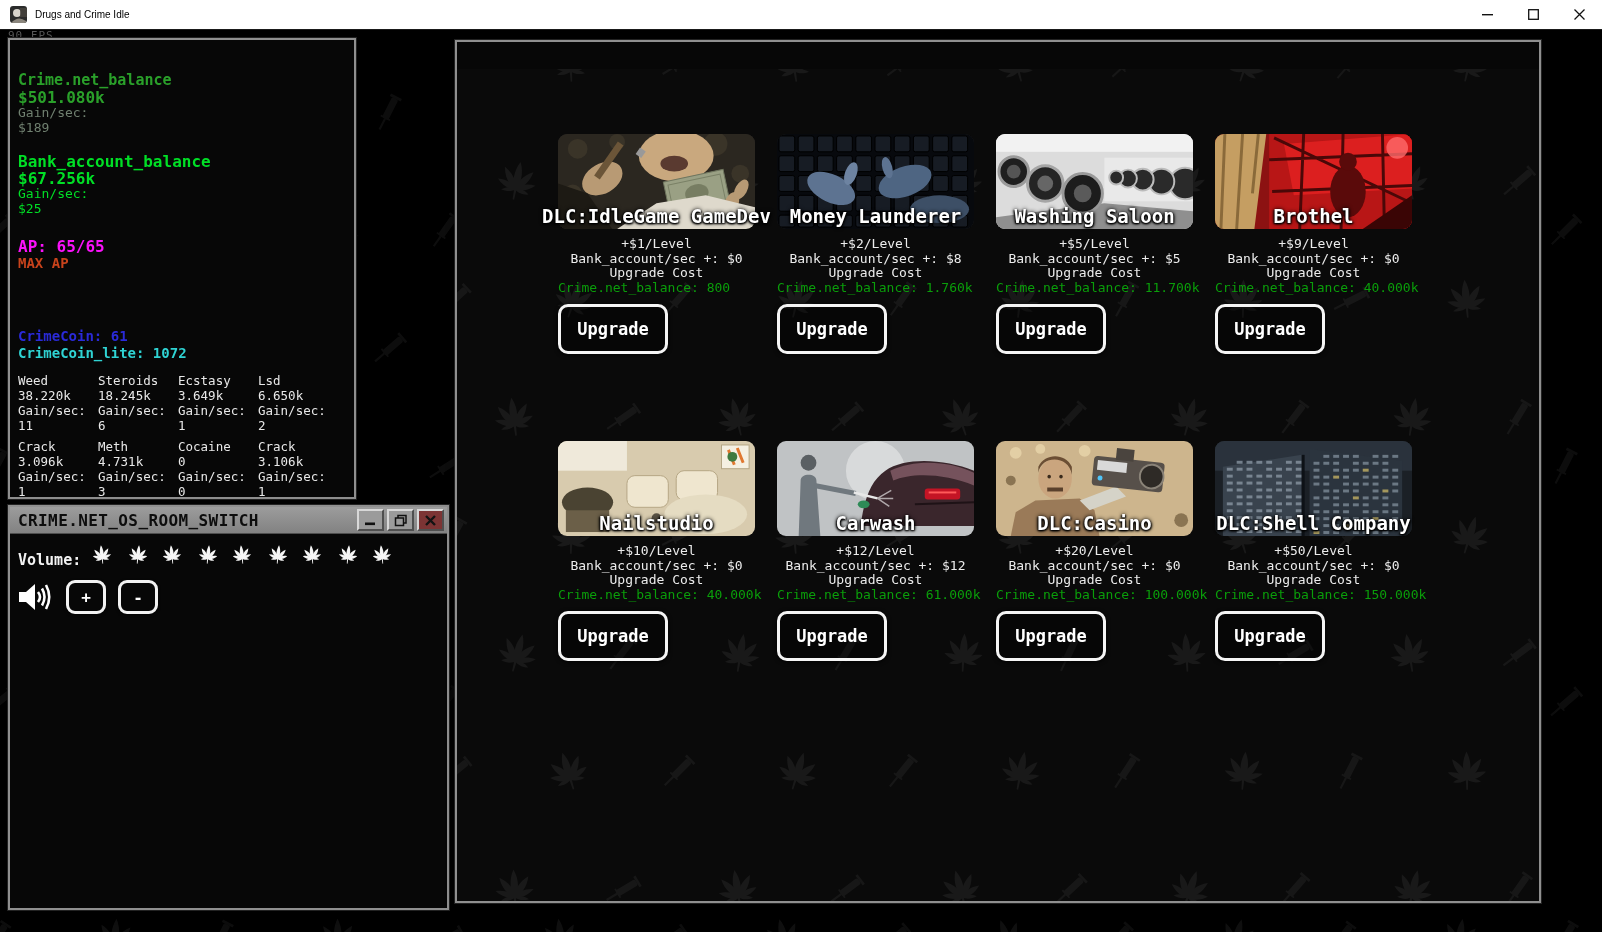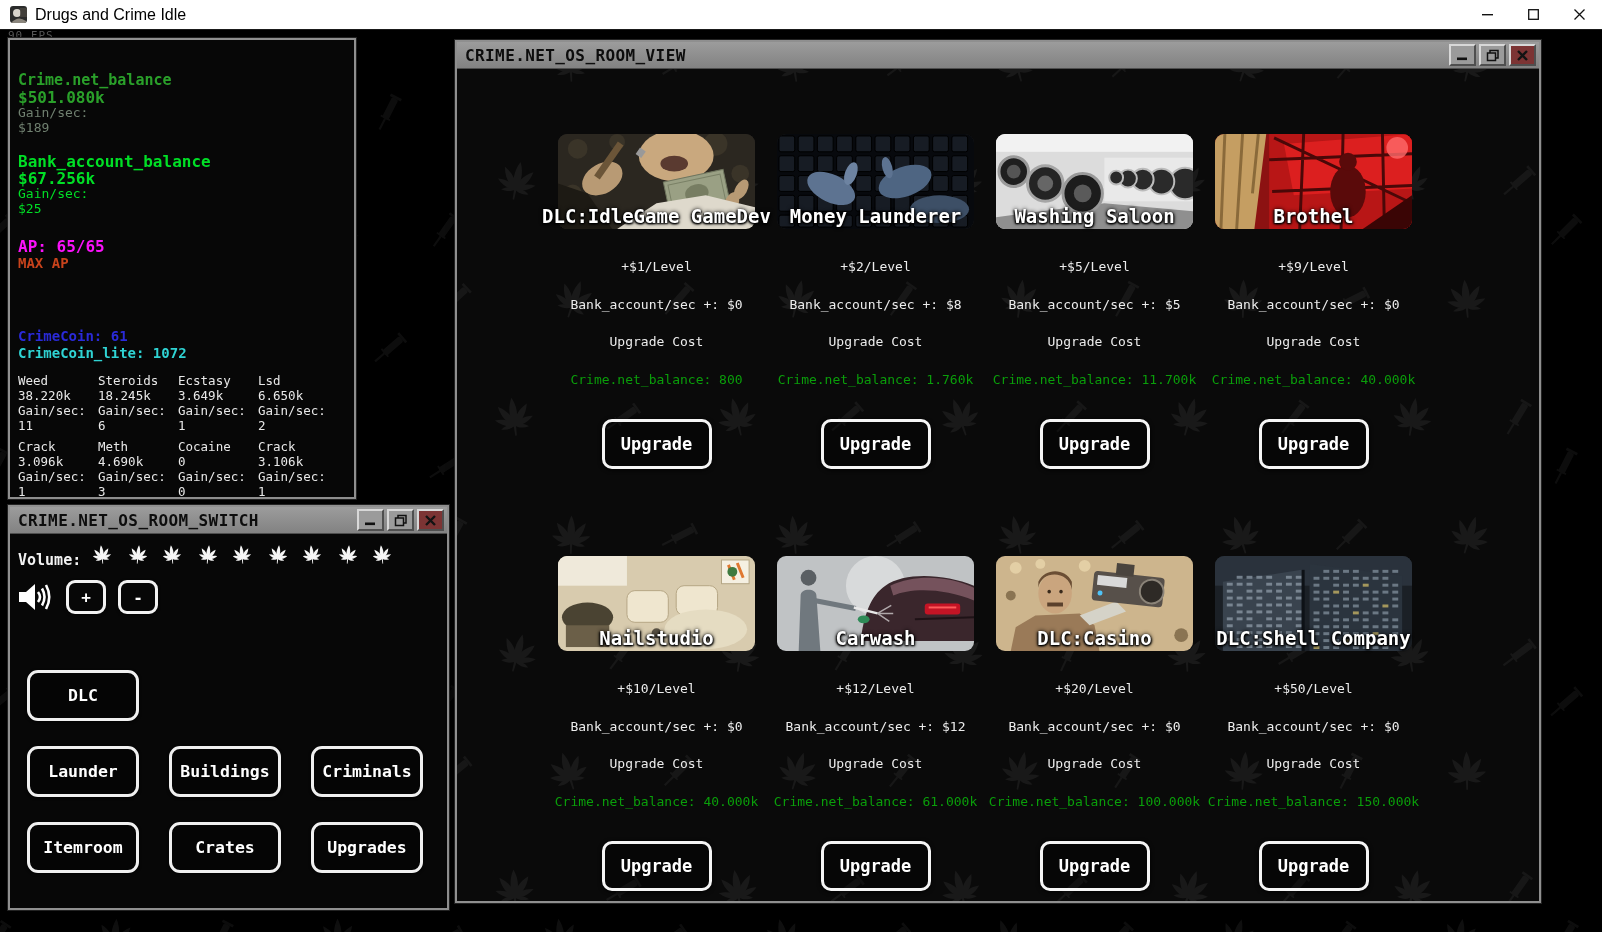--- a/index.html
+++ b/index.html
@@ -1,21 +1,21 @@
 <!DOCTYPE html>
 <html><head>
 <meta charset="utf-8">
 <style>
   html,body{margin:0;padding:0;background:#000;width:1602px;height:932px;overflow:hidden;
     font-family:"DejaVu Sans Mono",monospace;position:relative;}
   
   .titlebar{position:absolute;left:0;top:0;width:1602px;height:30px;background:#ffffff;
     border-bottom:1px solid #1a1a1a;display:flex;align-items:center;z-index:30;box-sizing:border-box;}
   .app-icon{width:17px;height:17px;margin-left:10px;border-radius:3px;overflow:hidden;flex:0 0 auto;}
-  .app-title{font-family:"Liberation Sans",sans-serif;font-size:16px;color:#000;margin-left:8px;}
+  .app-title{font-family:"Liberation Sans",sans-serif;font-size:10px;color:#000;margin-left:8px;}
   .caption{margin-left:auto;display:flex;height:30px;}
   .cap-btn{width:46px;height:30px;display:flex;align-items:center;justify-content:center;
     background:transparent;border:0;padding:0;cursor:pointer;}
   .fps{position:absolute;left:8px;top:29px;z-index:1;color:#5a5a5a;font-size:11px;letter-spacing:1px;}
   
   #page-leaves{position:absolute;inset:0;z-index:0;overflow:hidden;}
   
   .window{position:absolute;background:#070707;border:2px solid #8f8f8f;z-index:10;
     box-shadow:0 0 0 1px #222, 2px 3px 8px rgba(0,0,0,.8);box-sizing:border-box;}
   .win-head{height:27px;background:linear-gradient(#9c9c9c,#828282);display:flex;align-items:center;
@@ -56,21 +56,21 @@
   .nav-grid{display:grid;grid-template-columns:repeat(3,112px);column-gap:30px;row-gap:25px;
     margin:56px 0 0 17px;}
   .switch-btn{width:112px;height:51px;background:rgba(0,0,0,.25);border:3px solid #f0f0f0;border-radius:11px;
     color:#fff;font-family:"DejaVu Sans Mono",monospace;font-weight:bold;font-size:16.5px;cursor:pointer;
     display:flex;align-items:center;justify-content:center;box-shadow:0 1px 3px rgba(0,0,0,.8);box-sizing:border-box;}
   
   #view-window{left:455px;top:40px;width:1086px;height:863px;}
   #view-leaves{position:absolute;inset:0;overflow:hidden;}
   .card-grid{position:absolute;left:101px;top:65px;display:grid;
     grid-template-columns:repeat(4,197px);column-gap:22px;row-gap:87px;}
-  .card{position:relative;width:197px;display:flex;flex-direction:column;align-items:center;gap:23px;}
+  .card{position:relative;width:197px;display:flex;flex-direction:column;}
   .card-img{width:197px;height:95px;border-radius:9px;overflow:hidden;position:relative;background:#222;}
   .card-img svg{display:block;width:100%;height:100%;}
   .card-title{position:absolute;top:71px;left:50%;transform:translateX(-50%);white-space:nowrap;
     color:#fff;font-weight:bold;font-size:19px;
     text-shadow:0 0 4px #000,1px 1px 2px #000,-1px 1px 2px #000;}
   .card-line{color:#ececec;font-size:13px;line-height:14.5px;white-space:nowrap;text-align:center;}
   .card-line.first{margin-top:8px;}
   .card-cost{color:#0a9e0a;font-size:13px;line-height:14.5px;white-space:nowrap;}
   .upgrade-btn{margin-top:9px;width:110px;height:50px;background:rgba(0,0,0,.3);
     border:3px solid #f5f5f5;border-radius:10px;color:#fff;cursor:pointer;
@@ -1504,21 +1504,21 @@
     <div>2</div>
   </div>
           <div class="drug">
     <div>Crack</div>
     <div>3.096k</div>
     <div>Gain/sec:</div>
     <div>1</div>
   </div>
           <div class="drug">
     <div>Meth</div>
-    <div>4.690k</div>
+    <div>4.731k</div>
     <div>Gain/sec:</div>
     <div>3</div>
   </div>
           <div class="drug">
     <div>Cocaine</div>
     <div>0</div>
     <div>Gain/sec:</div>
     <div>0</div>
   </div>
           <div class="drug">
@@ -1673,55 +1673,24 @@
         <svg width="36" height="30" viewBox="0 0 36 30">
             <polygon points="1,10 8,10 17,2 17,28 8,20 1,20" fill="#fff"></polygon>
             <path d="M20 10 Q24 15 20 20" stroke="#fff" stroke-width="2.6" fill="none"></path>
             <path d="M24 6.5 Q29 15 24 23.5" stroke="#fff" stroke-width="2.6" fill="none"></path>
             <path d="M28 3 Q34.5 15 28 27" stroke="#fff" stroke-width="2.6" fill="none"></path>
           </svg>
       </button>
       <button class="pm-btn">+</button>
       <button class="pm-btn">-</button>
     </div>
-    <div class="nav-grid">
-      <button class="switch-btn" style="grid-column:1">DLC</button>
-      <span style="grid-column:2 / span 2"></span>
-      <button class="switch-btn">Launder</button>
-      <button class="switch-btn">Buildings</button>
-      <button class="switch-btn">Criminals</button>
-      <button class="switch-btn">Itemroom</button>
-      <button class="switch-btn">Crates</button>
-      <button class="switch-btn">Upgrades</button>
-    </div>
   </div>
 </section>
 
 <section class="window" id="view-window">
-  <div class="win-head">
-    <span class="win-title">CRIME.NET_OS_ROOM_VIEW</span>
-    <span class="win-controls">
-      <button class="wbtn">
-          <svg width="13" height="11" viewBox="0 0 13 11">
-            <rect x="1" y="7.5" width="10" height="2.6" fill="#111"></rect>
-          </svg>
-        </button>
-      <button class="wbtn">
-          <svg width="14" height="13" viewBox="0 0 14 13">
-            <rect x="4" y="1.5" width="8" height="7.5" fill="none" stroke="#111" stroke-width="1.5"></rect>
-            <rect x="1.5" y="4" width="8" height="7.5" fill="#9b9b9b" stroke="#111" stroke-width="1.5"></rect>
-          </svg>
-        </button>
-      <button class="wbtn close">
-          <svg width="13" height="13" viewBox="0 0 13 13">
-            <path d="M2 2 L11 11 M11 2 L2 11" stroke="#131313" stroke-width="2.4" fill="none"></path>
-          </svg>
-        </button>
-    </span>
-  </div>
   <div class="win-body" style="background:#0a0a0a;">
     <div id="view-leaves">
         <div style="position:absolute;left:-30px;top:-30px;transform:rotate(-20deg)"><svg width="52" height="52" viewBox="-30 -30 60 60" style="opacity:0.05">
             <g fill="#ffffff" transform="rotate(45)">
               <rect x="-4" y="-20" width="8" height="26" rx="2"></rect>
               <rect x="-7" y="-23" width="14" height="3"></rect>
               <rect x="-1.2" y="6" width="2.4" height="14"></rect>
               <rect x="-6" y="4" width="12" height="2"></rect>
             </g>
           </svg></div>

